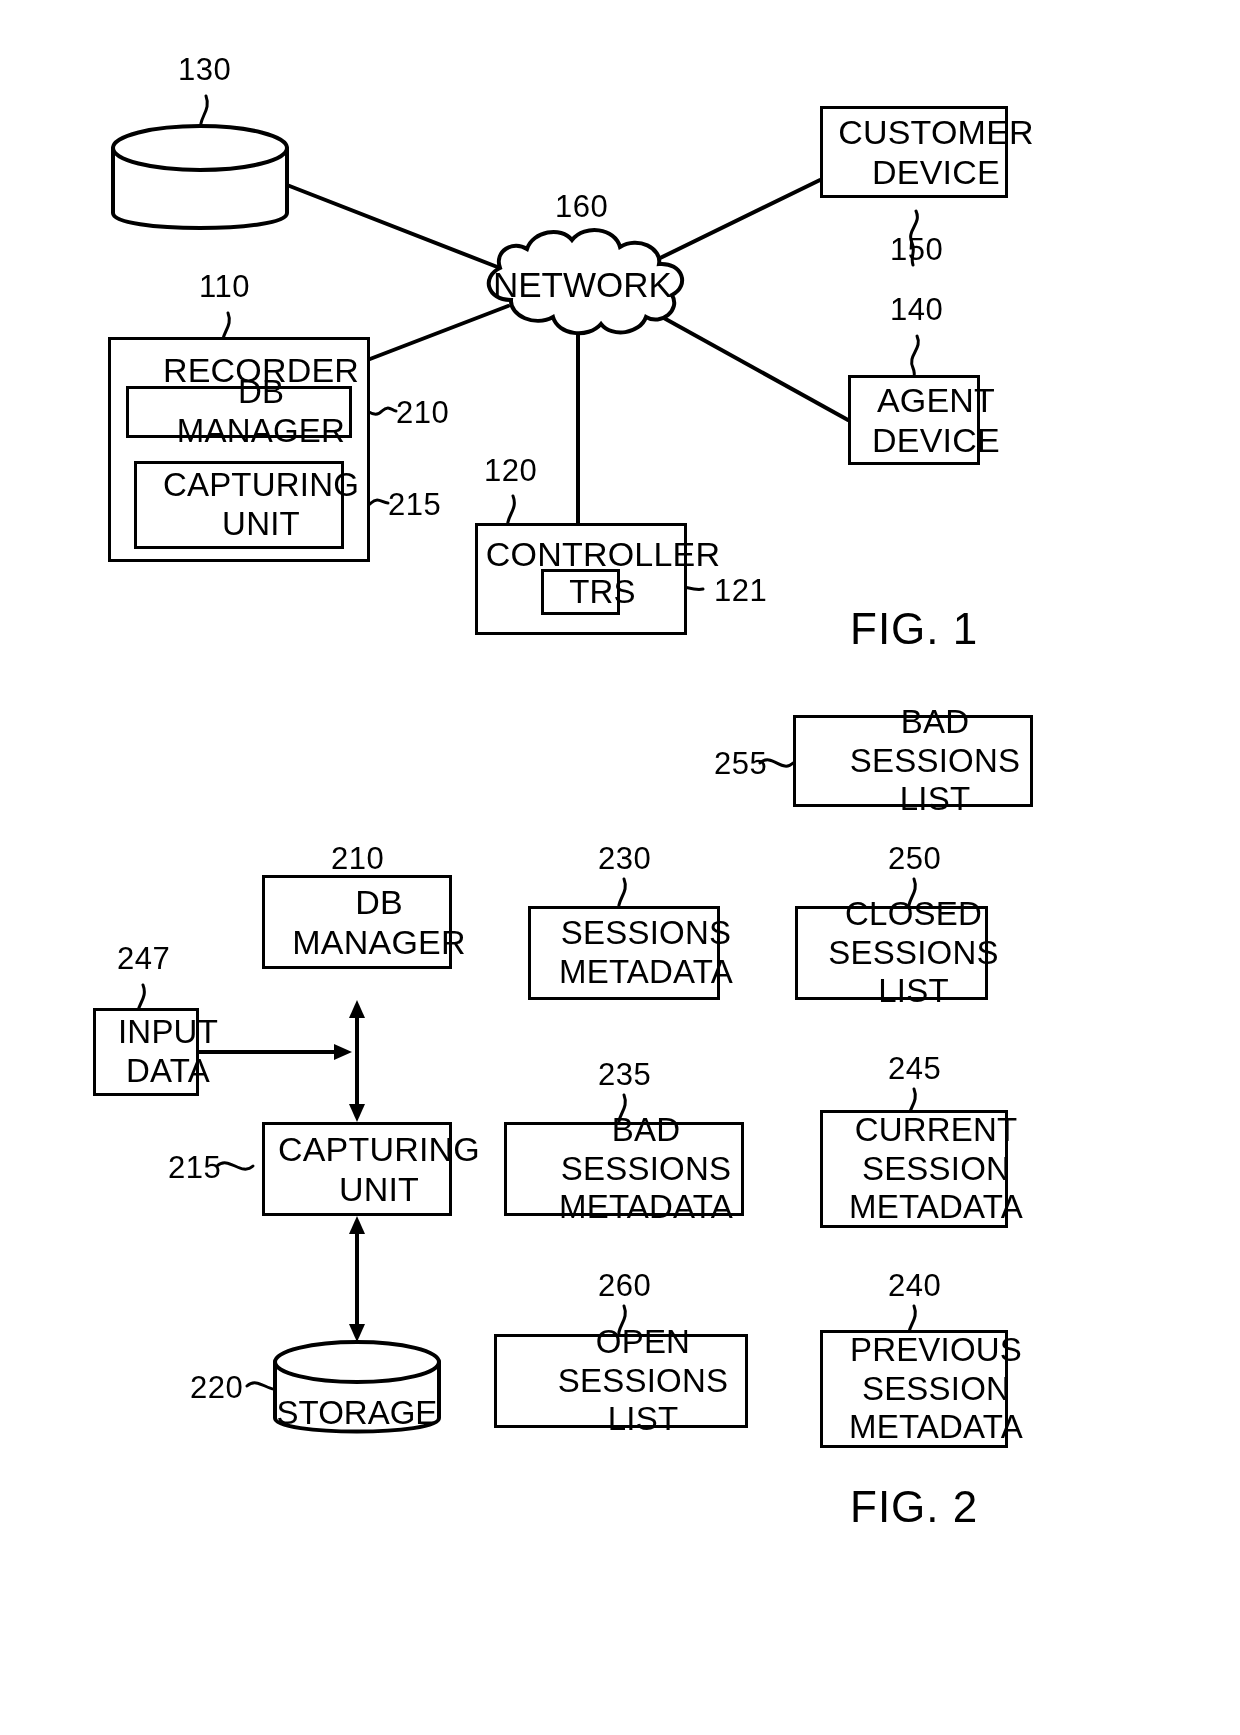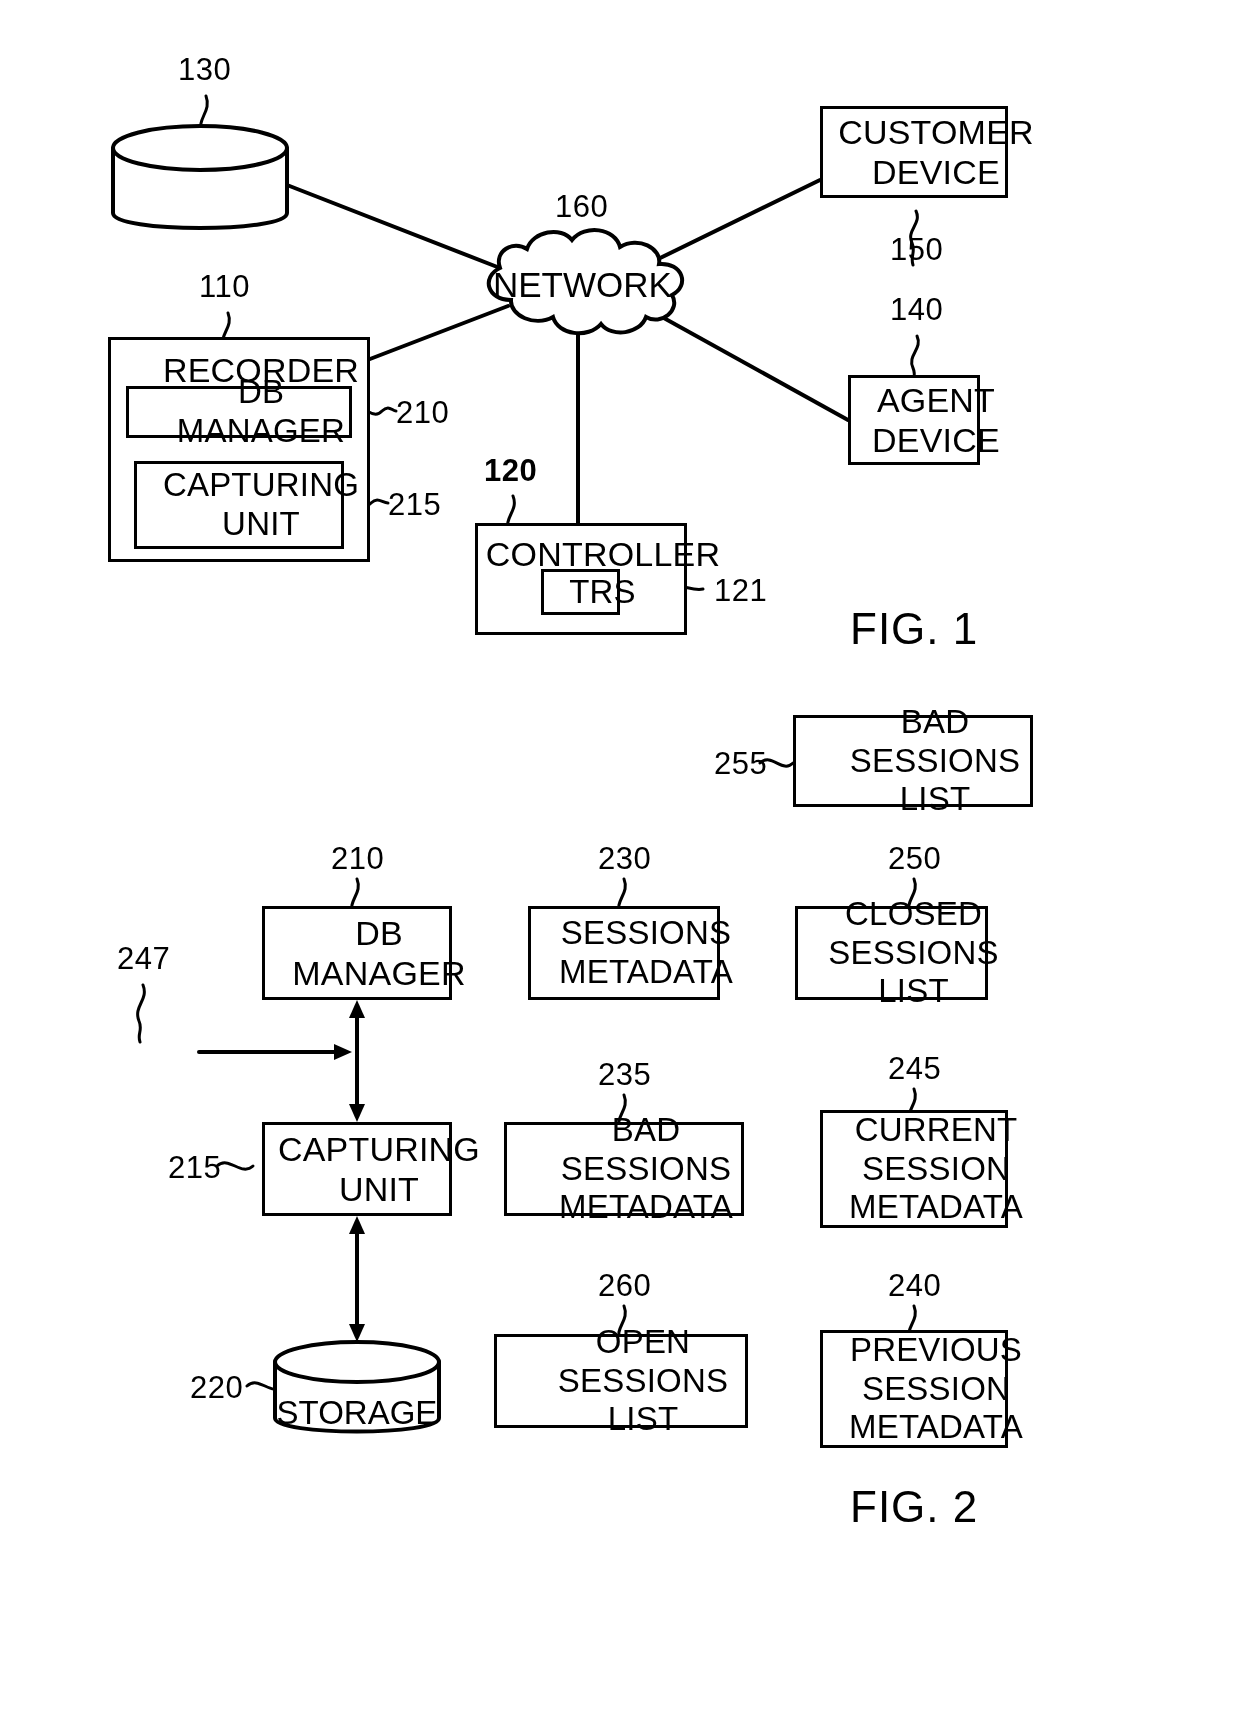--- a/index.html
+++ b/index.html
@@ -158,21 +158,21 @@
 UNIT</span>
   </div>
   <div class="ref" style="left:388px; top:487px;">215</div>
 
   <div style="position:absolute; left:493px; top:265px; width:176px; text-align:center;" class="t35">NETWORK</div>
   <div class="ref" style="left:555px; top:189px;">160</div>
 
   <div class="node" style="left:475px; top:523px; width:212px; height:112px; align-items:flex-start; justify-content:center;">
     <span class="t34" style="margin-top:8px;">CONTROLLER</span>
   </div>
-  <div class="ref" style="left:484px; top:453px;font-weight:bold;">120</div>
+  <div class="ref" style="left:484px; top:453px;">120</div>
 
   <div class="node" style="left:541px; top:569px; width:79px; height:46px;">
     <span class="t33">TRS</span>
   </div>
   <div class="ref" style="left:714px; top:573px;">121</div>
 
   <div class="node" style="left:820px; top:106px; width:188px; height:92px;">
     <span class="t34">CUSTOMER
 DEVICE</span>
   </div>
@@ -185,23 +185,27 @@
   <div class="ref" style="left:890px; top:292px;">140</div>
 
   <div class="figlabel" style="left:850px; top:604px;">FIG. 1</div>
 
   <div class="node" style="left:793px; top:715px; width:240px; height:92px;">
     <span class="t33">BAD SESSIONS
 LIST</span>
   </div>
   <div class="ref" style="left:714px; top:746px;">255</div>
 
+  <div class="node" style="left:93px; top:1008px; width:106px; height:88px;">
+    <span class="t33">INPUT
+DATA</span>
+  </div>
   <div class="ref" style="left:117px; top:941px;">247</div>
 
-  <div class="node" style="left:262px; top:906px; width:190px; height:94px;">
+  <div class="node" style="left:262px; top:875px; width:190px; height:94px;">
     <span class="t34">DB
 MANAGER</span>
   </div>
   <div class="ref" style="left:331px; top:841px;">210</div>
 
   <div class="node" style="left:528px; top:906px; width:192px; height:94px;">
     <span class="t33">SESSIONS
 METADATA</span>
   </div>
   <div class="ref" style="left:598px; top:841px;">230</div>

